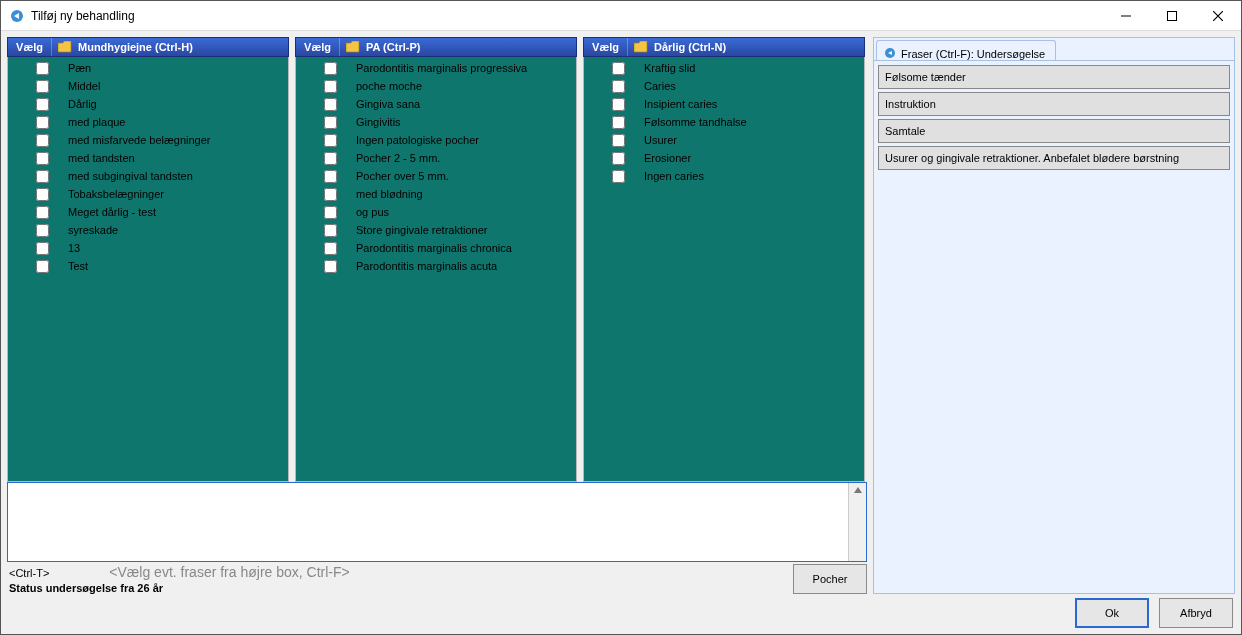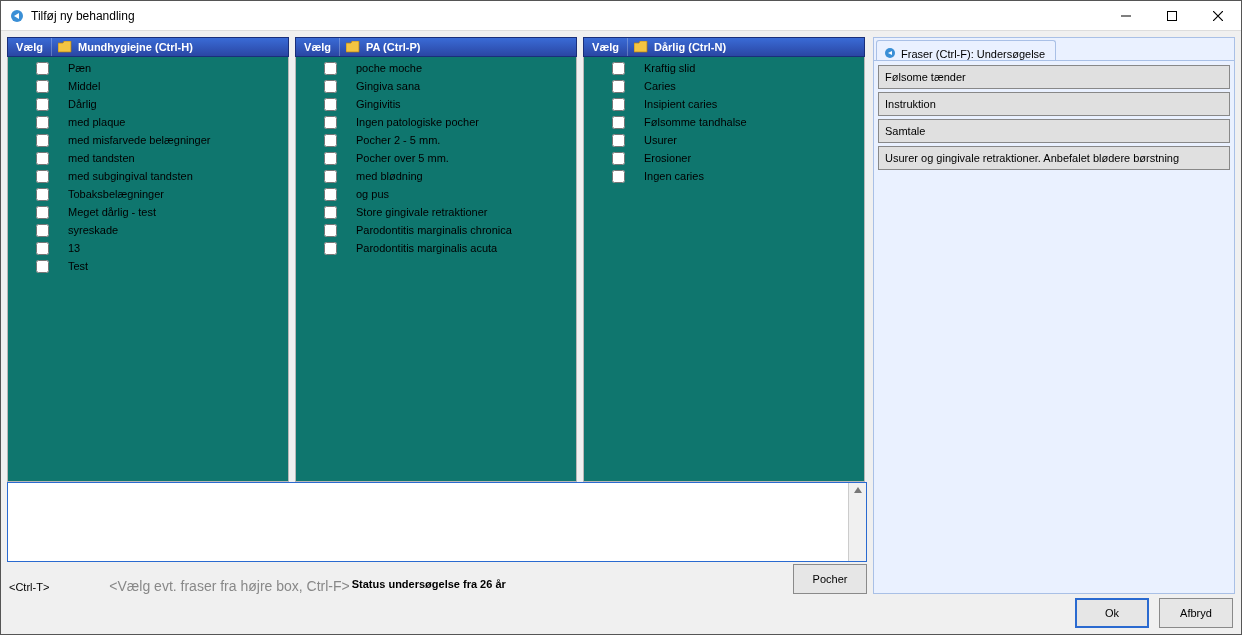--- a/index.html
+++ b/index.html
@@ -213,21 +213,21 @@
 
   
   .status-row {
     display: flex;
     align-items: flex-end;
     gap: 10px;
     padding: 2px 0 0 2px;
   }
   .status-left {
     display: flex;
-    flex-direction: row;
+    flex-direction: column;
     gap: 2px;
   }
   .status-left .hint-line { display: flex; gap: 60px; align-items: baseline; }
   .status-left .hint-secondary { color: #888; font-size: 14px; }
   .status-left .bold { font-weight: bold; }
   .status-row .spacer { flex: 1; }
   button.std {
     height: 30px;
     min-width: 74px;
     background: #e6e6e6;
@@ -379,20 +379,26 @@
                     </svg>
                 </span>
                 <span>PA (Ctrl-P)</span>
               </div>
             </div>
             <div class="col-body" id="col2-body">
                 <div class="row">
                   <div class="cb-cell">
                     <input type="checkbox" class="list-cb" style="">
                   </div>
+                  <div class="label-cell">Parodontitis marginalis progressiva</div>
+                </div>
+                <div class="row">
+                  <div class="cb-cell">
+                    <input type="checkbox" class="list-cb" style="">
+                  </div>
                   <div class="label-cell">poche moche</div>
                 </div>
                 <div class="row">
                   <div class="cb-cell">
                     <input type="checkbox" class="list-cb" style="">
                   </div>
                   <div class="label-cell">Gingiva sana</div>
                 </div>
                 <div class="row">
                   <div class="cb-cell">

